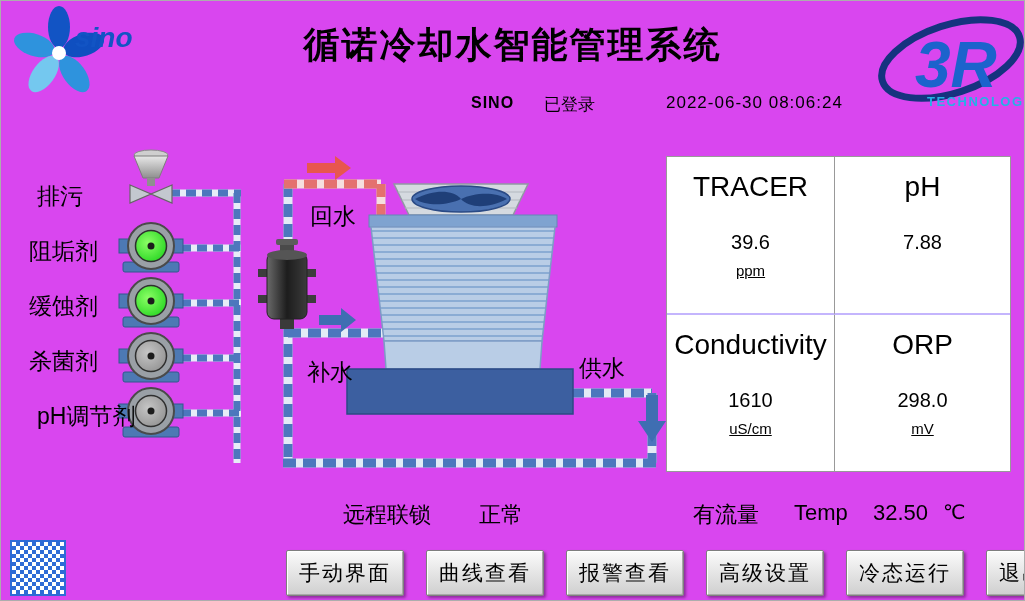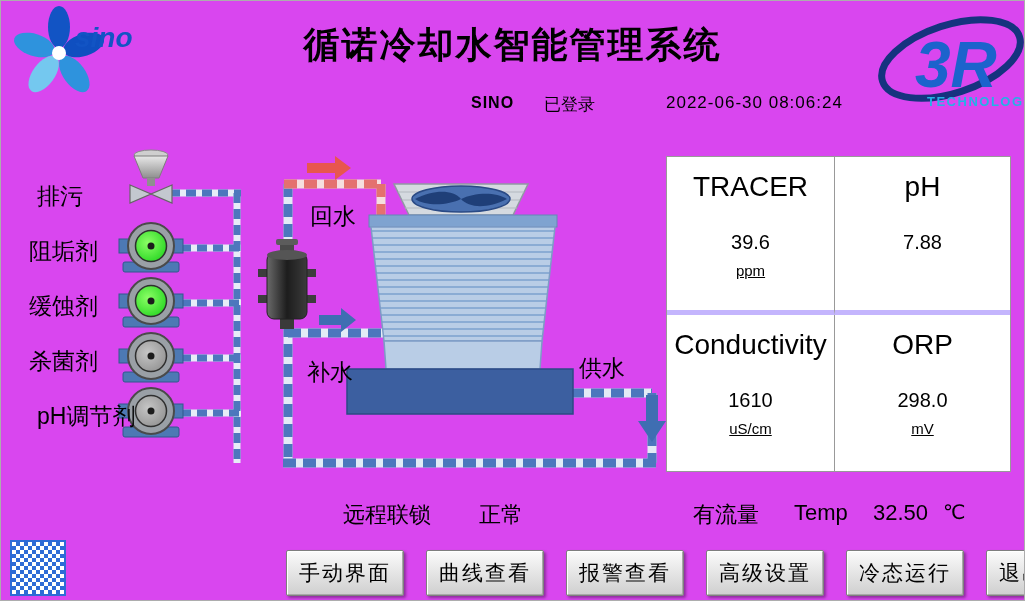--- a/index.html
+++ b/index.html
@@ -30,21 +30,21 @@
 
   
   .dlabel { position:absolute; font-size:23px; white-space:nowrap; }
 
   
   .readings { position:absolute; left:665px; top:155px; width:345px; height:316px;
               display:grid; grid-template-columns:168px 1fr; grid-template-rows:158px 1fr;
               border:1px solid #999; background:#fff; }
   .rcell { display:flex; flex-direction:column; align-items:center; }
   .rcell.br { border-right:1px solid #999; }
-  .rcell.bb { border-bottom:5px solid #c4b5fd; }
+  .rcell.bb { border-bottom:2px solid #c4b5fd; }
   .r-title { margin-top:14px; font-size:28px; }
   .r-value { margin-top:28px; font-size:20px; }
   .r-unit  { margin-top:8px; font-size:15px;text-decoration:underline; }
 
   
   .status-item { position:absolute; top:499px; font-size:22px; white-space:nowrap; }
 
   
   .btn-row { position:absolute; left:285px; top:549px; display:flex; gap:22px; }
   .hmi-btn { width:118px; height:46px; font-family:inherit; font-size:21px; letter-spacing:2px;

